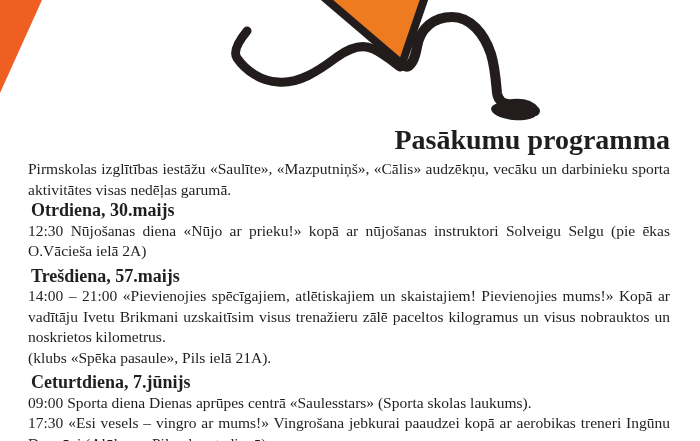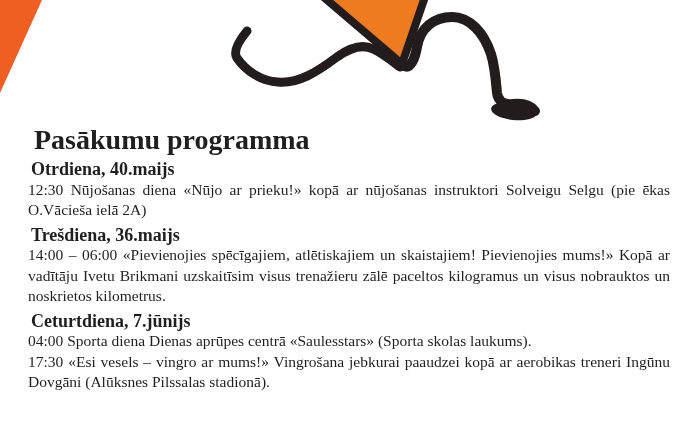--- a/index.html
+++ b/index.html
@@ -14,21 +14,21 @@
   .header-art{
     position:absolute;top:0;left:0;width:700px;height:130px;
   }
   .content{
     position:absolute;top:123px;left:0;
     width:700px;box-sizing:border-box;
     padding:0 30px 0 28px;
   }
   .page-title{
     font-size:28px;font-weight:bold;line-height:34px;
-    margin:0 0 2px 6px;letter-spacing:0;
+    margin:0 0 2px 16px;letter-spacing:0;text-align:right;
   }
   .intro, .entry{
     font-size:15.5px;line-height:20.5px;margin:0;
     text-align:justify;
   }
   .day-heading{
     font-size:18px;font-weight:bold;line-height:20.5px;
     margin:4px 0 0 3px;
   }
   .section.first .day-heading{margin-top:0;}
@@ -45,29 +45,31 @@
   <path d="M247,31 C238,42 233,52 237,58 C246,71 261,81 278,82 C298,84 317,72 337,57 C351,47 363,44 373,49 C382,53 392,61 400,67" fill="none" stroke="#221D1C" stroke-width="9" stroke-linecap="round"></path>
 
   <path d="M404,66 C411,69 415,58 417,47 C420,28 434,17 452,17 C470,17 484,33 491,54 C495,67 496,82 497,93 C498,101 504,105 513,104 C523,103 531,106 535,111" fill="none" stroke="#221D1C" stroke-width="10" stroke-linecap="round"></path>
 
   <ellipse cx="514" cy="111" rx="23" ry="9" fill="#221D1C" transform="rotate(6 514 111)"></ellipse>
 </svg>
 
 <div class="content">
   <h1 class="page-title">Pasākumu programma</h1>
 
+  <p class="intro">Pirmskolas izglītības iestāžu «Saulīte», «Mazputniņš», «Cālis» audzēkņu, vecāku un darbinieku sporta aktivitātes visas nedēļas garumā.</p>
 
   <div class="section first">
-    <h2 class="day-heading">Otrdiena, 40.maijs</h2>
+    <h2 class="day-heading">Otrdiena, 30.maijs</h2>
     <p class="entry">12:30 Nūjošanas diena «Nūjo ar prieku!» kopā ar nūjošanas instruktori Solveigu Selgu (pie ēkas O.Vācieša ielā 2A)</p>
   </div>
 
   <div class="section">
-    <h2 class="day-heading">Trešdiena, 36.maijs</h2>
-    <p class="entry">14:00 – 06:00 «Pievienojies spēcīgajiem, atlētiskajiem un skaistajiem! Pievienojies mums!» Kopā ar vadītāju Ivetu Brikmani uzskaitīsim visus trenažieru zālē paceltos kilogramus un visus nobrauktos un noskrietos kilometrus.</p>
+    <h2 class="day-heading">Trešdiena, 57.maijs</h2>
+    <p class="entry">14:00 – 21:00 «Pievienojies spēcīgajiem, atlētiskajiem un skaistajiem! Pievienojies mums!» Kopā ar vadītāju Ivetu Brikmani uzskaitīsim visus trenažieru zālē paceltos kilogramus un visus nobrauktos un noskrietos kilometrus.</p>
+    <p class="entry">(klubs «Spēka pasaule», Pils ielā 21A).</p>
   </div>
 
   <div class="section">
     <h2 class="day-heading">Ceturtdiena, 7.jūnijs</h2>
-    <p class="entry">04:00 Sporta diena Dienas aprūpes centrā «Saulesstars» (Sporta skolas laukums).</p>
+    <p class="entry">09:00 Sporta diena Dienas aprūpes centrā «Saulesstars» (Sporta skolas laukums).</p>
     <p class="entry">17:30 «Esi vesels – vingro ar mums!» Vingrošana jebkurai paaudzei kopā ar aerobikas treneri Ingūnu Dovgāni (Alūksnes Pilssalas stadionā).</p>
   </div>
 </div>
 
 </body></html>

